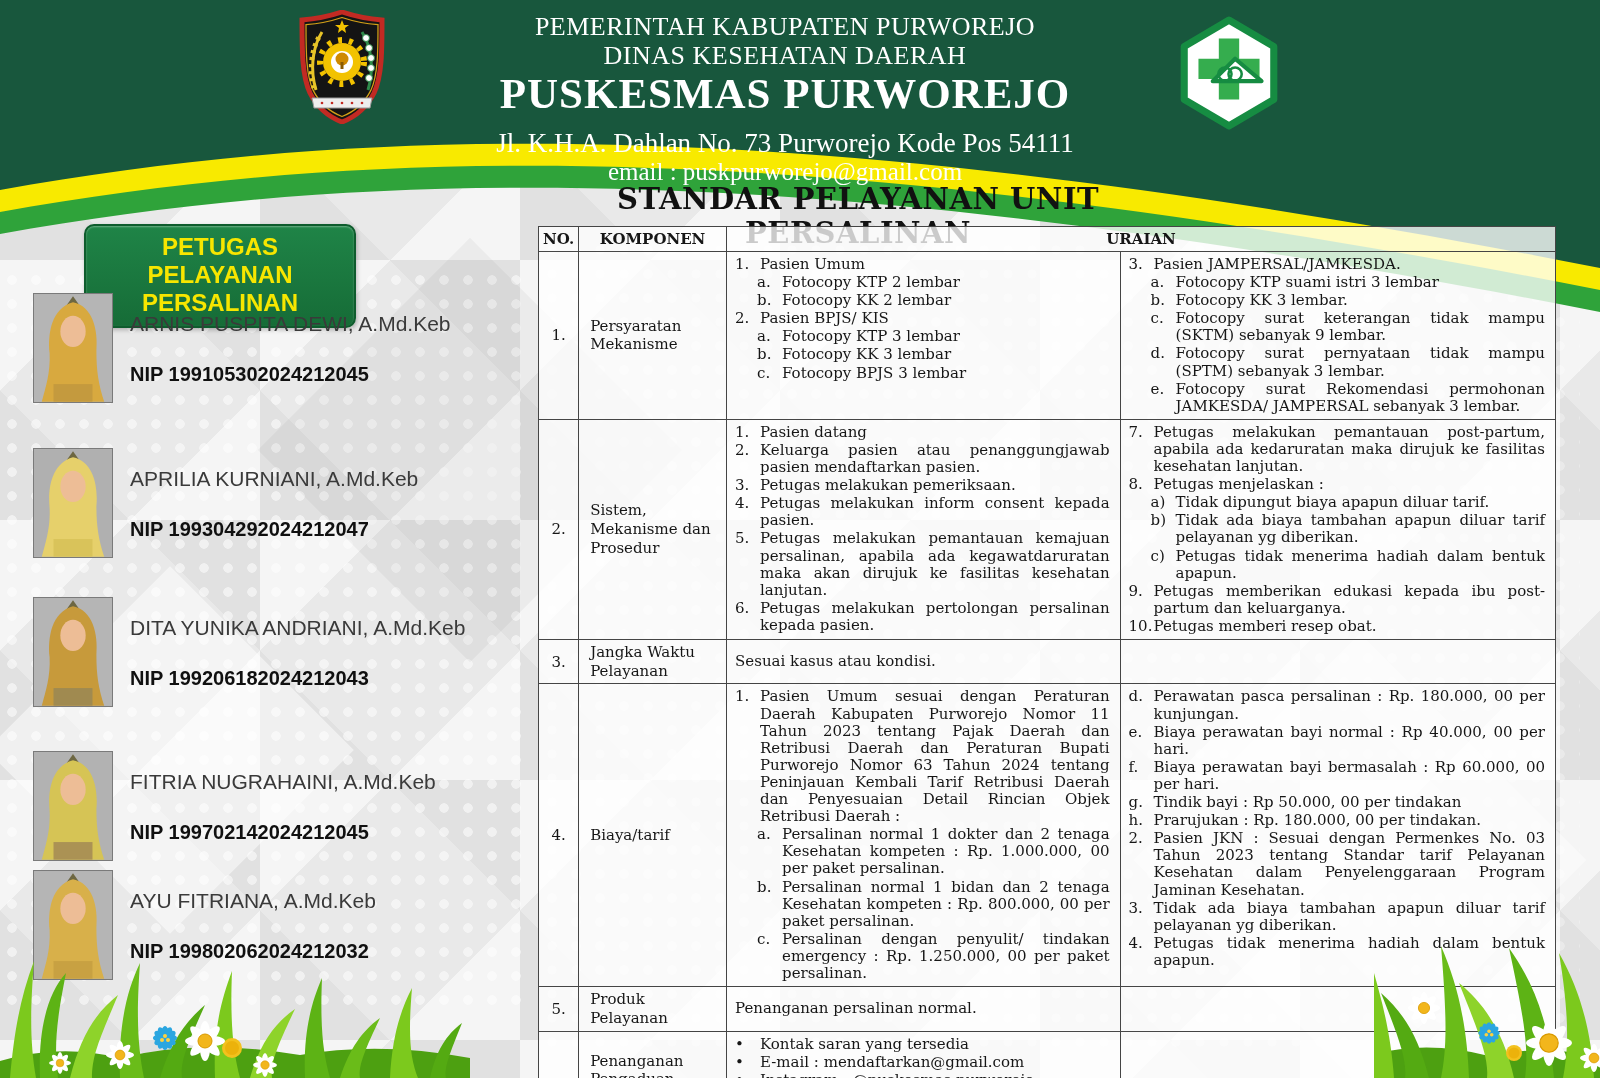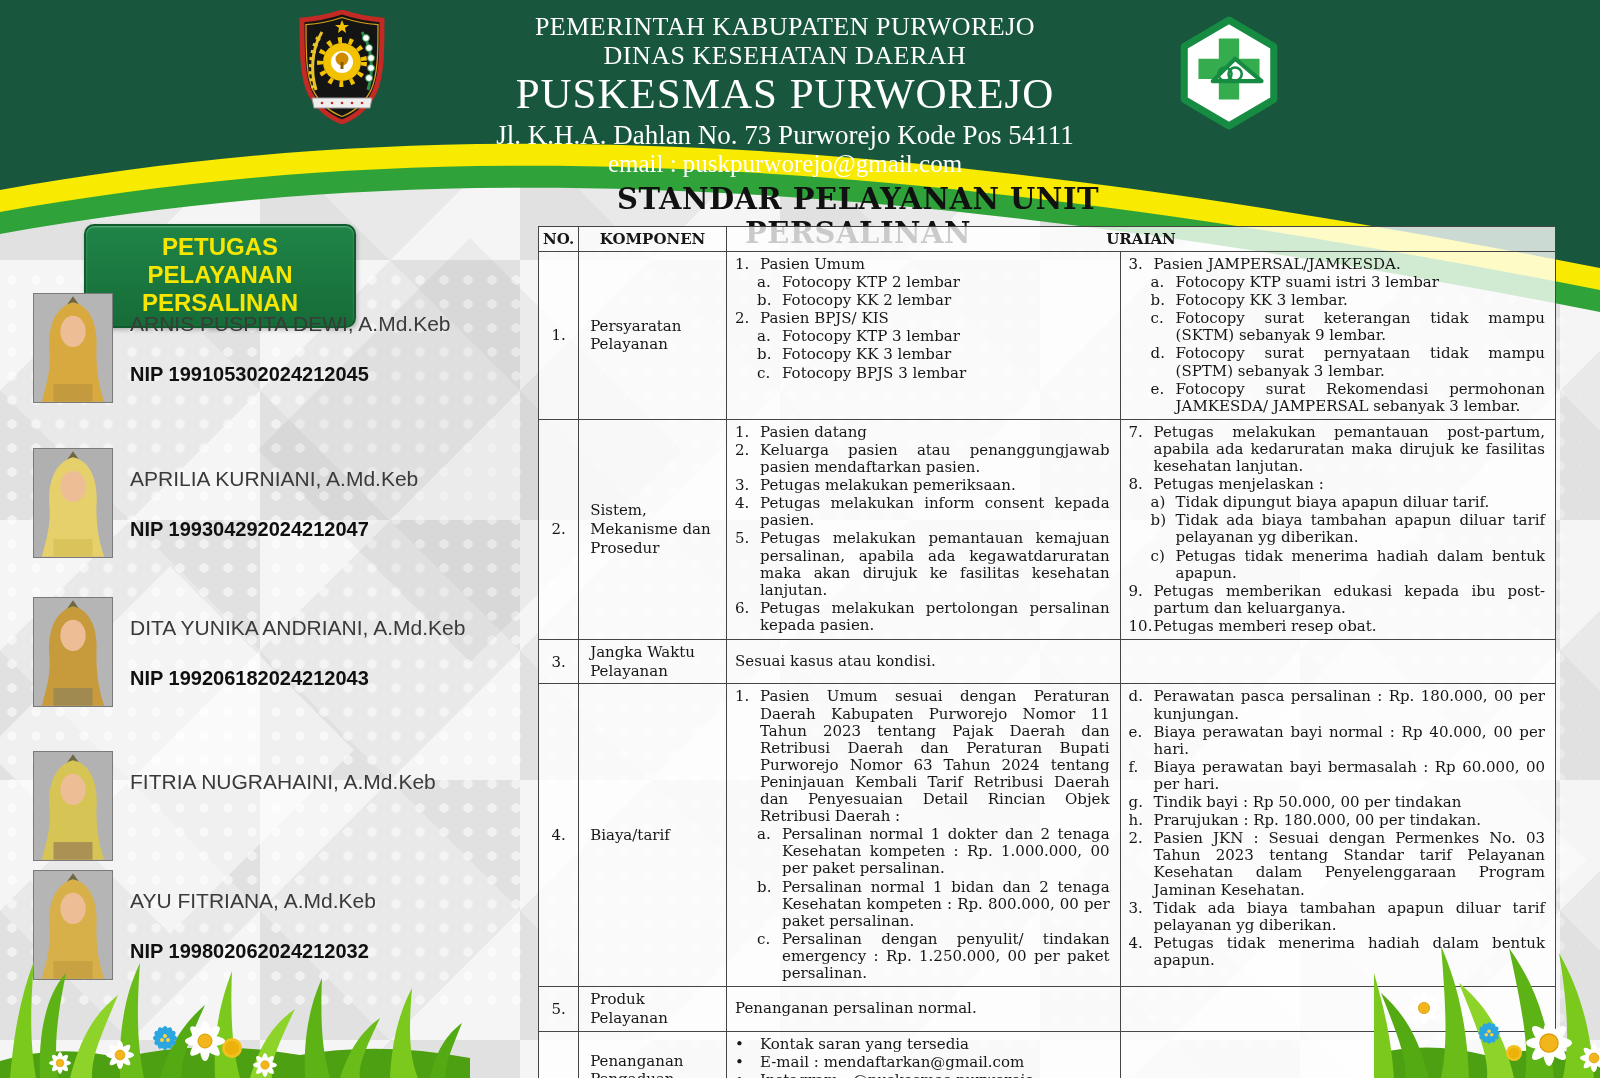--- a/index.html
+++ b/index.html
@@ -13,22 +13,22 @@
   .page *{box-sizing:border-box;}
   .dia{position:absolute;transform:rotate(45deg);z-index:0;}
   .dots{position:absolute;z-index:0;
     background-image:radial-gradient(circle, rgba(255,255,255,0.95) 4.5px, rgba(255,255,255,0) 5px);
     background-size:24px 24px;}
   
   .hdr-svg{position:absolute;top:0;left:0;z-index:1;}
   .hdr-text{position:absolute;left:420px;top:12px;width:730px;text-align:center;color:#ffffff;z-index:2;
     font-family:"Liberation Serif",serif;}
   .hdr-line{font-size:26px;line-height:29px;letter-spacing:0.5px;}
-  .hdr-title{font-size:43px;line-height:46px;font-weight:normal;letter-spacing:1px;margin-top:1px;}
-  .hdr-addr{font-size:27px;line-height:30px;margin-top:3px;}
+  .hdr-title{font-size:43px;line-height:46px;font-weight:bold;letter-spacing:1px;margin-top:1px;}
+  .hdr-addr{font-size:27px;line-height:30px;margin-top:11px;}
   .hdr-mail{font-size:25px;line-height:28px;}
   .crest{position:absolute;left:294px;top:10px;z-index:2;}
   .plogo{position:absolute;left:1176px;top:16px;z-index:2;}
   
   .sb-title{position:absolute;left:76px;top:224px;width:272px;z-index:3;
     background:linear-gradient(#1f8447,#166c37);border:2px solid #0e5c2d;border-radius:10px;
     padding:7px 6px 9px 6px;text-align:center;color:#f7e600;font-weight:bold;font-size:24px;line-height:28px;
     box-shadow:inset 0 1px 2px rgba(255,255,255,0.35), 1px 2px 4px rgba(0,0,0,0.25);margin-left:8px;}
   .staff{position:absolute;left:33px;display:flex;gap:17px;z-index:3;width:490px;}
   .photo{width:80px;height:110px;border:1px solid #7a7a7a;background:#b5b5b5;flex:none;}
@@ -179,20 +179,21 @@
       <svg width="78" height="108" viewBox="0 0 80 110">
           <rect width="80" height="110" fill="#b2b2b2"></rect>
           <path d="M30,16 L40,2 L50,16 Z" fill="#6d6742"></path>
           <path d="M40,8 C18,14 14,40 16,60 C17,80 12,95 8,110 L72,110 C66,92 64,78 64,58 C66,36 60,12 40,8 Z" fill="var(--hij)"></path>
           <ellipse cx="40" cy="38" rx="13" ry="16" fill="#edbd96"></ellipse>
           <rect x="20" y="92" width="40" height="18" fill="var(--uni)"></rect>
         </svg>
     </div>
     <div class="sinfo">
       <div class="sname">FITRIA NUGRAHAINI, A.Md.Keb</div>
+      <div class="snip">NIP 199702142024212045</div>
     </div>
   </div>
 
   <div class="staff s5" style="top:870px;">
     <div class="photo">
       <svg width="78" height="108" viewBox="0 0 80 110">
           <rect width="80" height="110" fill="#b5b5b5"></rect>
           <path d="M30,16 L40,2 L50,16 Z" fill="#6d6742"></path>
           <path d="M40,8 C18,14 14,40 16,60 C17,80 12,95 8,110 L72,110 C66,92 64,78 64,58 C66,36 60,12 40,8 Z" fill="var(--hij)"></path>
           <ellipse cx="40" cy="38" rx="13" ry="16" fill="#edbd96"></ellipse>
@@ -215,21 +216,21 @@
         <col style="width:436px">
       </colgroup>
     <tbody>
         <tr>
       <th>NO.</th>
       <th>KOMPONEN</th>
       <th colspan="2">URAIAN</th>
     </tr>
     <tr style="height:148px;">
       <td class="no">1.</td>
-      <td class="komp">Persyaratan Pelayanan</td>
+      <td class="komp">Persyaratan Mekanisme</td>
       <td class="cell cw-l">
             <div>
   <div class="li">
     <span class="li-label">1.</span>
     <span class="li-text">Pasien Umum</span>
   </div>
 
   <div class="li" style="margin-left: 22px;">
     <span class="li-label">a.</span>
     <span class="li-text">Fotocopy KTP 2 lembar</span>

